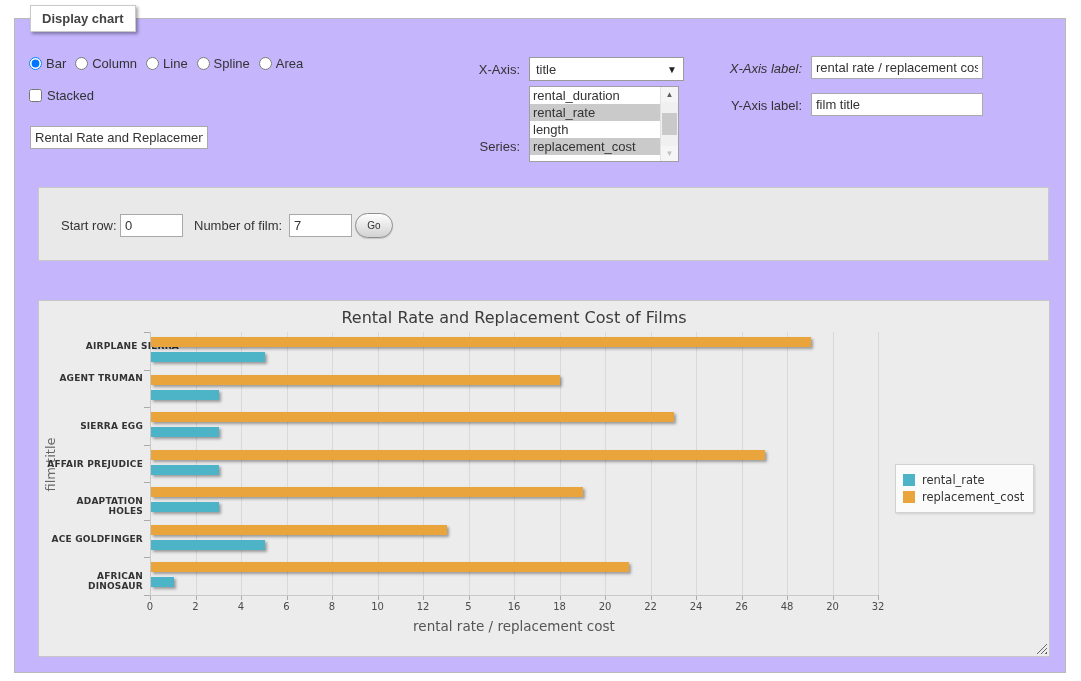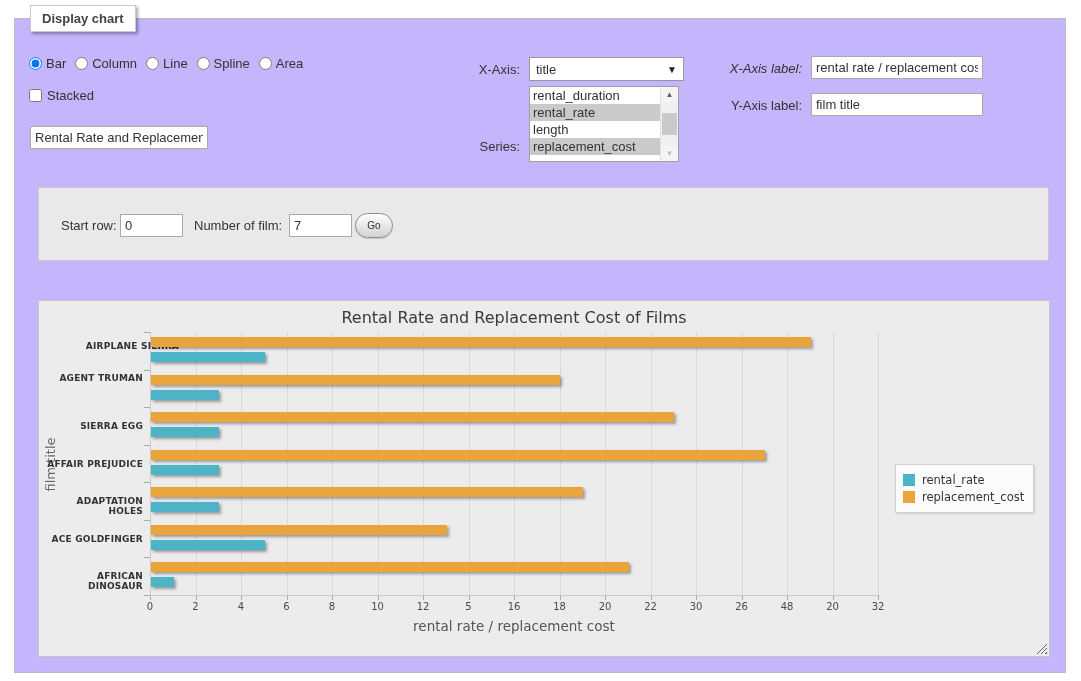--- a/index.html
+++ b/index.html
@@ -227,21 +227,21 @@
       <div class="tickmark" style="left: 520.5px; top: 294px; width: 1px; height: 5px;"></div>
       <div class="xtick-label" style="left: 505.5px;">18</div>
       <div class="gridline" style="left: 566px; top: 31px; height: 263px;"></div>
       <div class="tickmark" style="left: 566px; top: 294px; width: 1px; height: 5px;"></div>
       <div class="xtick-label" style="left: 551px;">20</div>
       <div class="gridline" style="left: 611.5px; top: 31px; height: 263px;"></div>
       <div class="tickmark" style="left: 611.5px; top: 294px; width: 1px; height: 5px;"></div>
       <div class="xtick-label" style="left: 596.5px;">22</div>
       <div class="gridline" style="left: 657px; top: 31px; height: 263px;"></div>
       <div class="tickmark" style="left: 657px; top: 294px; width: 1px; height: 5px;"></div>
-      <div class="xtick-label" style="left: 642px;">30</div>
+      <div class="xtick-label" style="left: 642px;">24</div>
       <div class="gridline" style="left: 702.5px; top: 31px; height: 263px;"></div>
       <div class="tickmark" style="left: 702.5px; top: 294px; width: 1px; height: 5px;"></div>
       <div class="xtick-label" style="left: 687.5px;">26</div>
       <div class="gridline" style="left: 748px; top: 31px; height: 263px;"></div>
       <div class="tickmark" style="left: 748px; top: 294px; width: 1px; height: 5px;"></div>
       <div class="xtick-label" style="left: 733px;">48</div>
       <div class="gridline" style="left: 793.5px; top: 31px; height: 263px;"></div>
       <div class="tickmark" style="left: 793.5px; top: 294px; width: 1px; height: 5px;"></div>
       <div class="xtick-label" style="left: 778.5px;">20</div>
       <div class="gridline" style="left: 839px; top: 31px; height: 263px;"></div>

